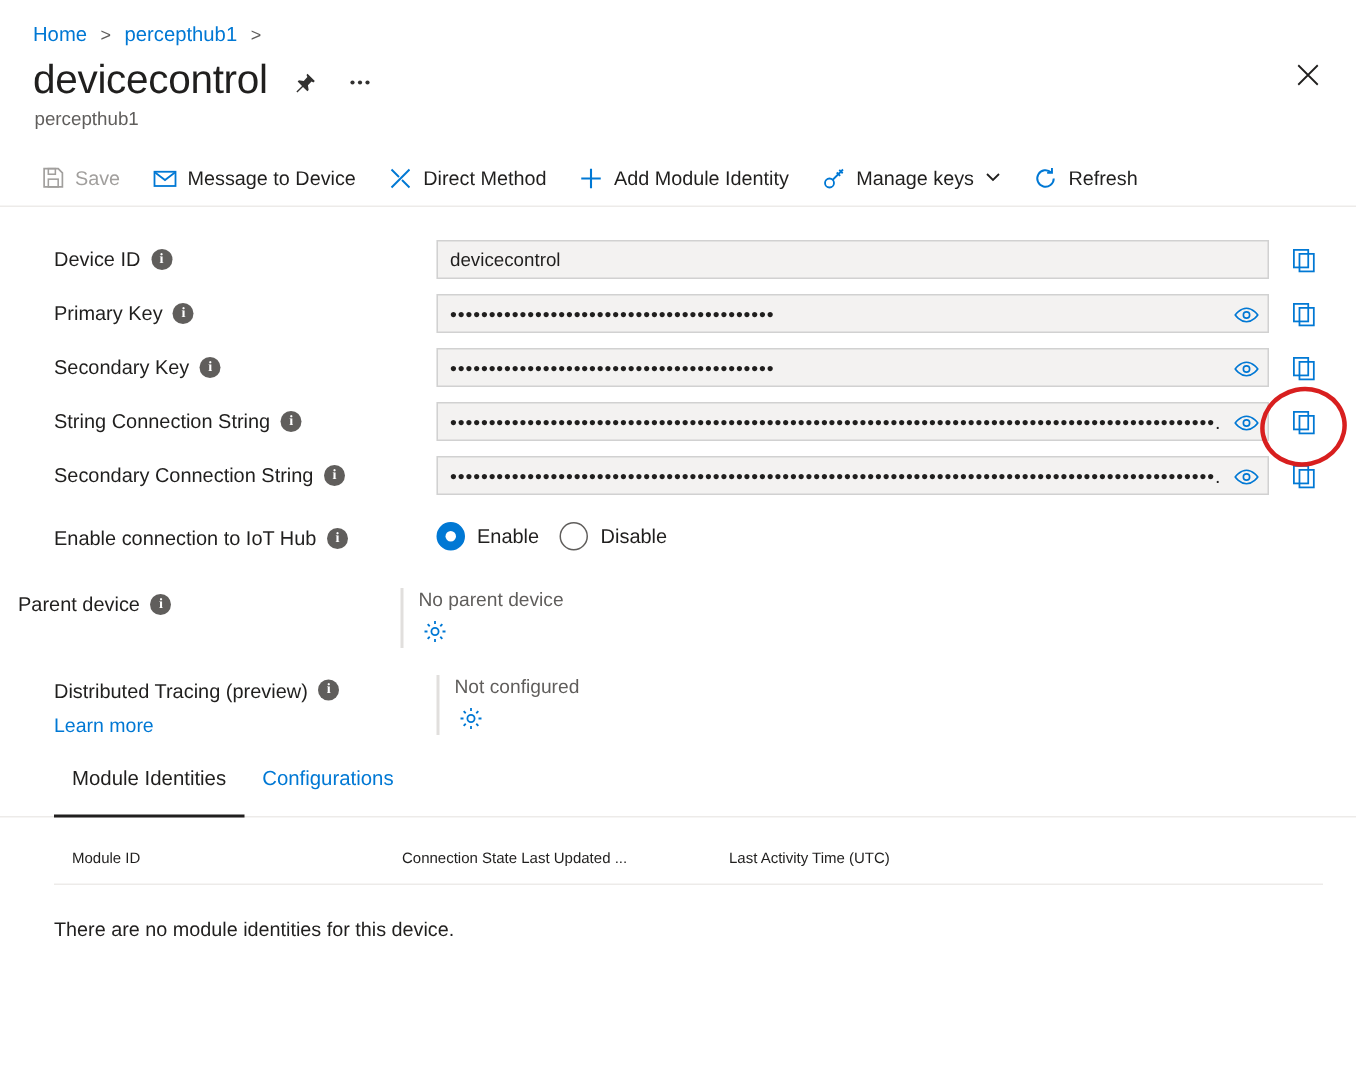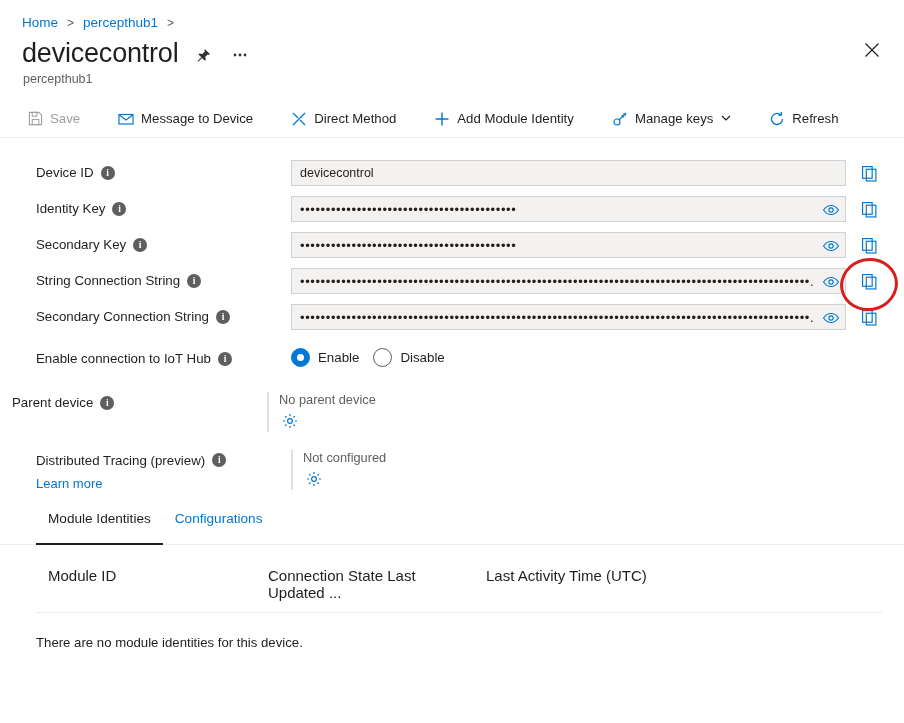--- a/index.html
+++ b/index.html
@@ -63,21 +63,21 @@
     cursor: pointer;
   }
 
   
   .cmdbar {
     display: flex; align-items: center;
     height: 38px;
     padding: 0 16px;
     margin-top: 14px;
     border-bottom: 1px solid #edebe9;
-    gap: 16px;
+    gap: 0px;
   }
   .cmd {
     display: flex; align-items: center;
     height: 34px; padding: 0 11px;
     font-size: 13.2px;
     color: #201f1e;
     cursor: pointer;
     white-space: nowrap;
   }
   .cmd.disabled { color: #a19f9d; cursor: default; }
@@ -213,21 +213,21 @@
   }
   .tab.link { color: #0078d4; }
 
   
   .table {
     padding: 0 22px 0 36px;
     margin-top: 22px;
   }
   .thead {
     display: flex;
-    font-size: 15px;
+    font-size: 10px;
     color: #201f1e;
     padding: 0 0 11px 0;
     border-bottom: 1px solid #edebe9;
   }
   .thead .th { padding-left: 12px; }
   .empty {
     font-size: 13.2px; color: #201f1e;
     padding: 22px 0 0 0;
   }
 
@@ -360,21 +360,21 @@
       <div class="copy">
         <svg width="17" height="17" viewBox="0 0 16 16">
             <rect x="1.5" y="1.5" width="9" height="11" fill="none" stroke="#0078d4" stroke-width="1.1"></rect>
             <rect x="5" y="4" width="9" height="11" fill="none" stroke="#0078d4" stroke-width="1.1"></rect>
           </svg>
       </div>
     </div>
 
     <div class="row">
       <div class="label">
-        <span>Identity Key</span>
+        <span>Primary Key</span>
         <span class="info">i</span>
       </div>
       <div class="field-wrap">
         <div class="field">
           <span class="dots">••••••••••••••••••••••••••••••••••••••••••</span>
         </div>
         <div class="eye">
           <svg width="18" height="18" viewBox="0 0 18 18">
               <path d="M1.5 9s3-4.5 7.5-4.5S16.5 9 16.5 9 13.5 13.5 9 13.5 1.5 9 1.5 9z" fill="none" stroke="#0078d4" stroke-width="1.1"></path>
               <circle cx="9" cy="9" r="2.1" fill="none" stroke="#0078d4" stroke-width="1.1"></circle>

